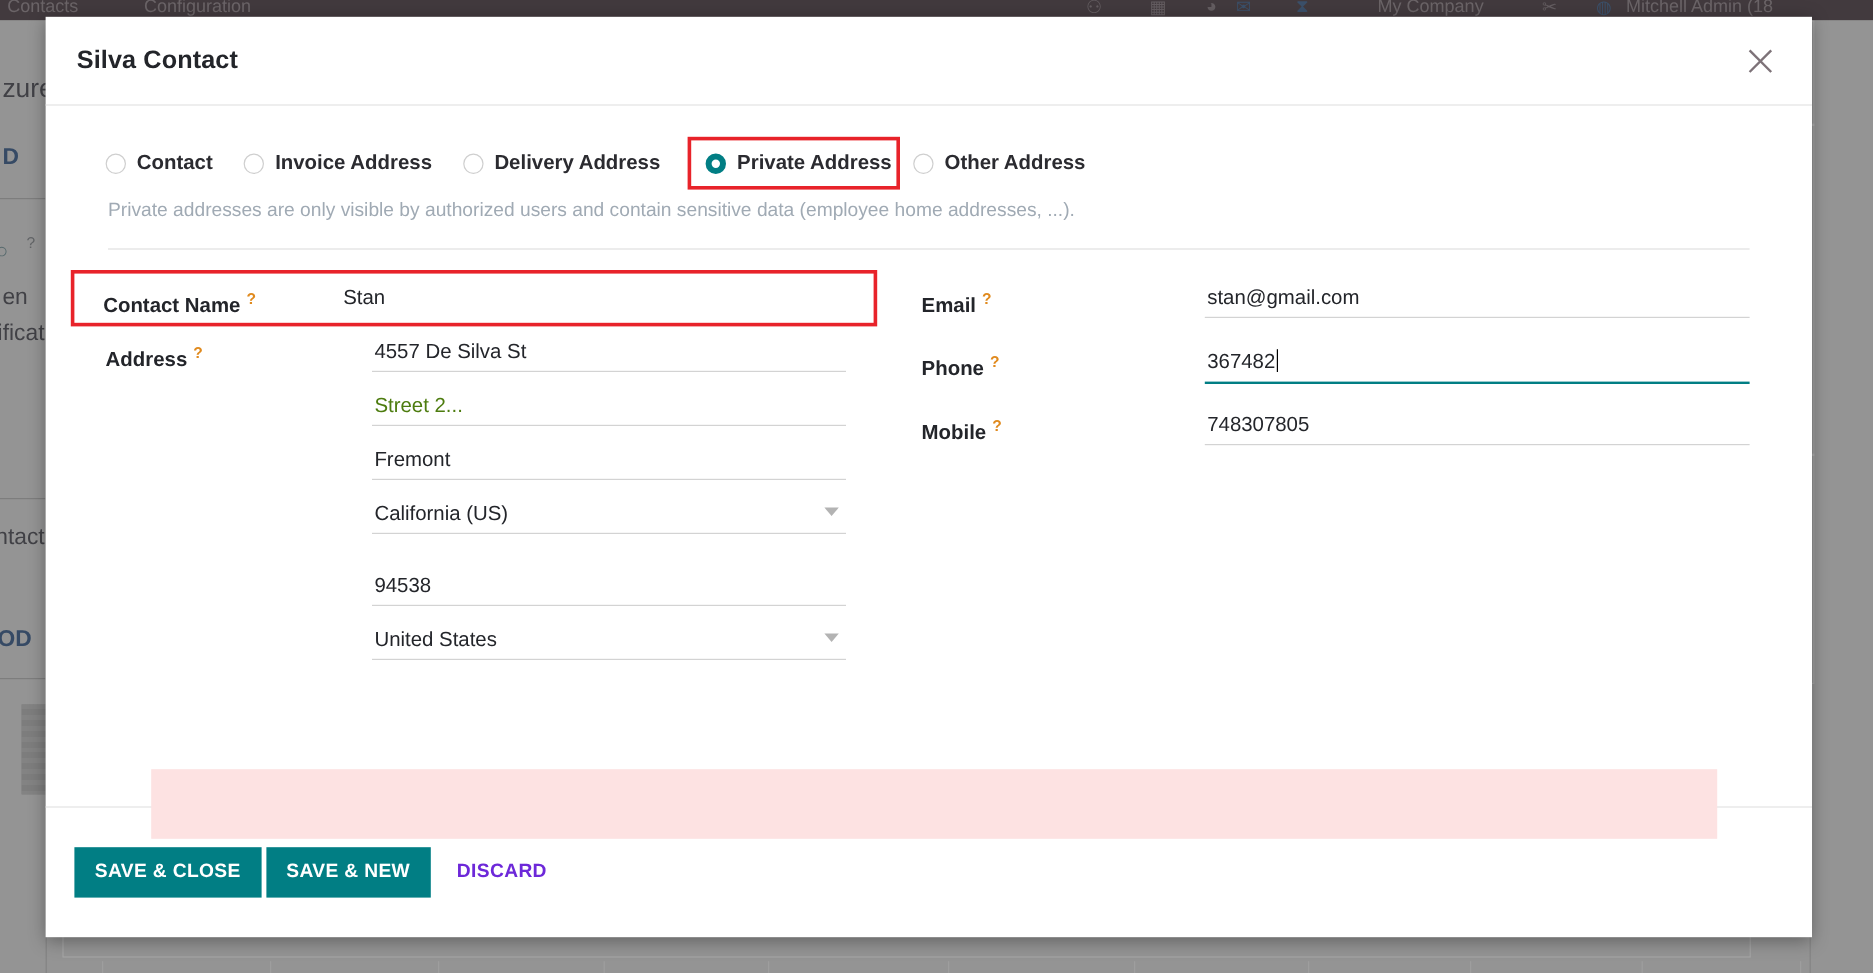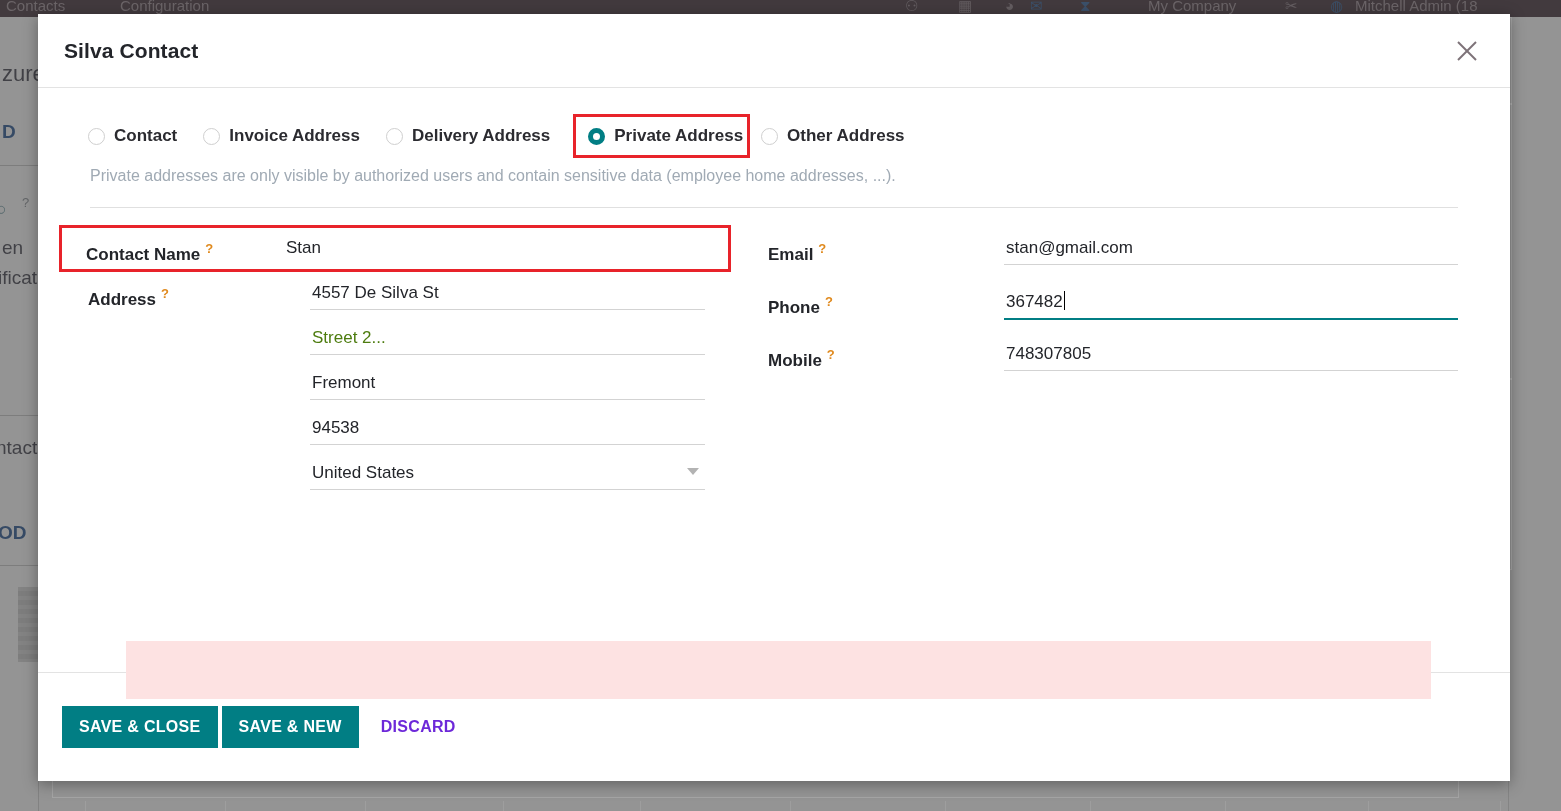--- a/index.html
+++ b/index.html
@@ -377,22 +377,27 @@
             <div style="margin-top:12px;">
               <div class="fv-input placeholder addr-field-width">Street 2...</div>
               <div class="underline addr-field-width"></div>
             </div>
 
             <div style="margin-top:12px;">
               <div class="fv-input addr-field-width">Fremont</div>
               <div class="underline addr-field-width"></div>
             </div>
 
-
-            <div style="margin-top:12px;">
+            <div style="margin-top:12px; position:relative;" class="addr-field-width">
+              <div class="fv-input">California (US)</div>
+              <span class="select-caret"></span>
+              <div class="underline"></div>
+            </div>
+
+            <div style="margin-top:27px;">
               <div class="fv-input addr-field-width">94538</div>
               <div class="underline addr-field-width"></div>
             </div>
 
             <div style="margin-top:12px; position:relative;" class="addr-field-width">
               <div class="fv-input">United States</div>
               <span class="select-caret"></span>
               <div class="underline"></div>
             </div>
 

